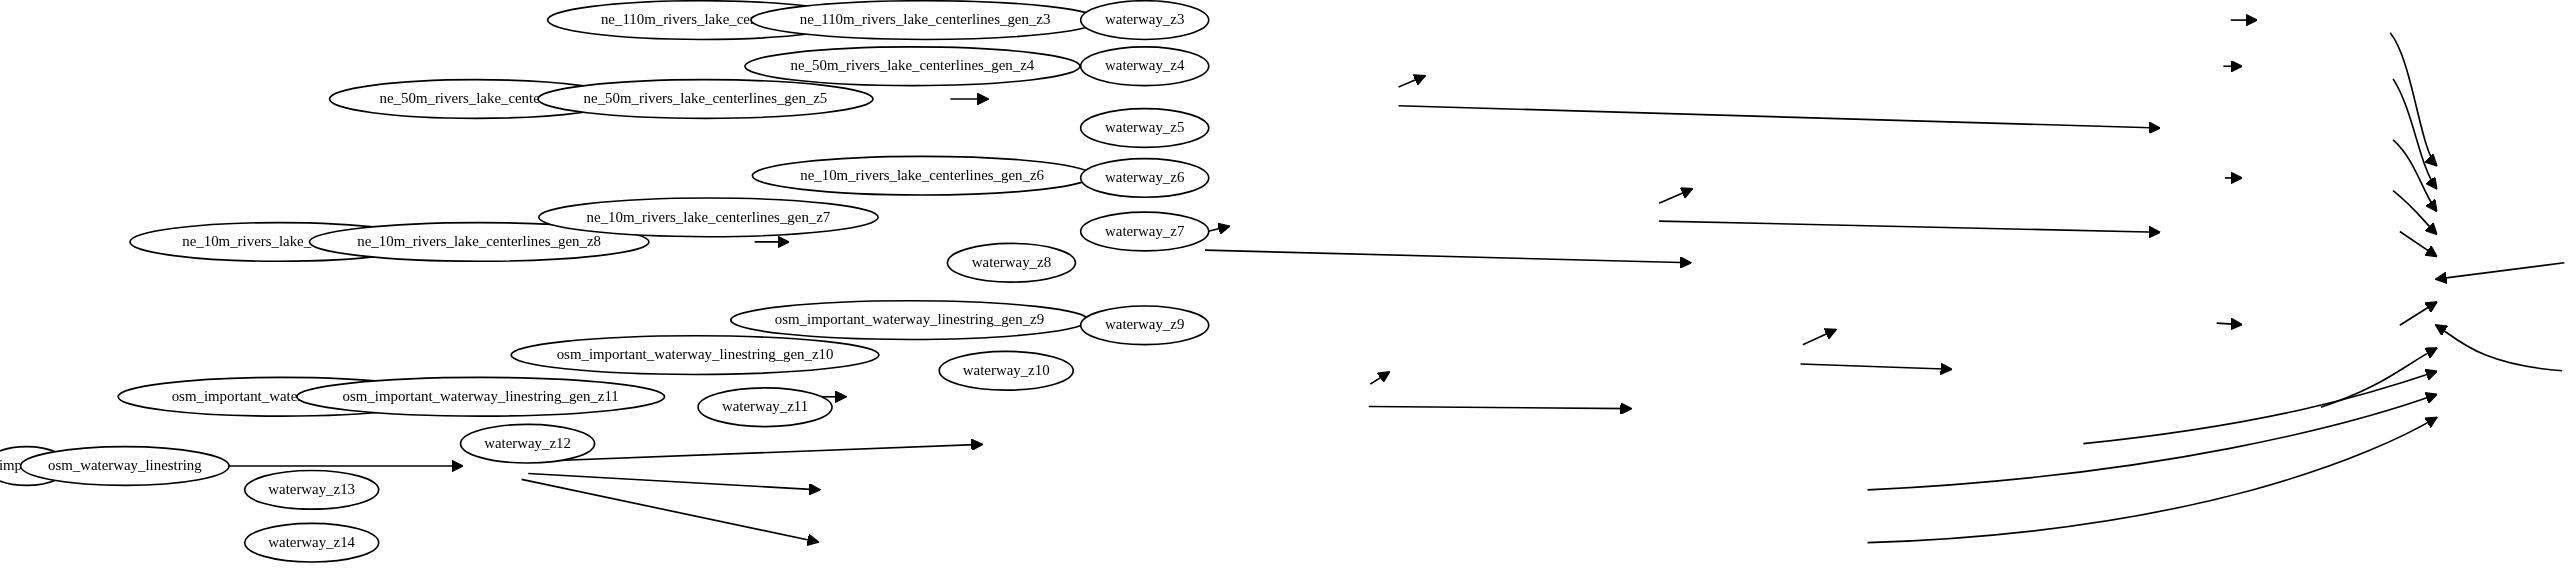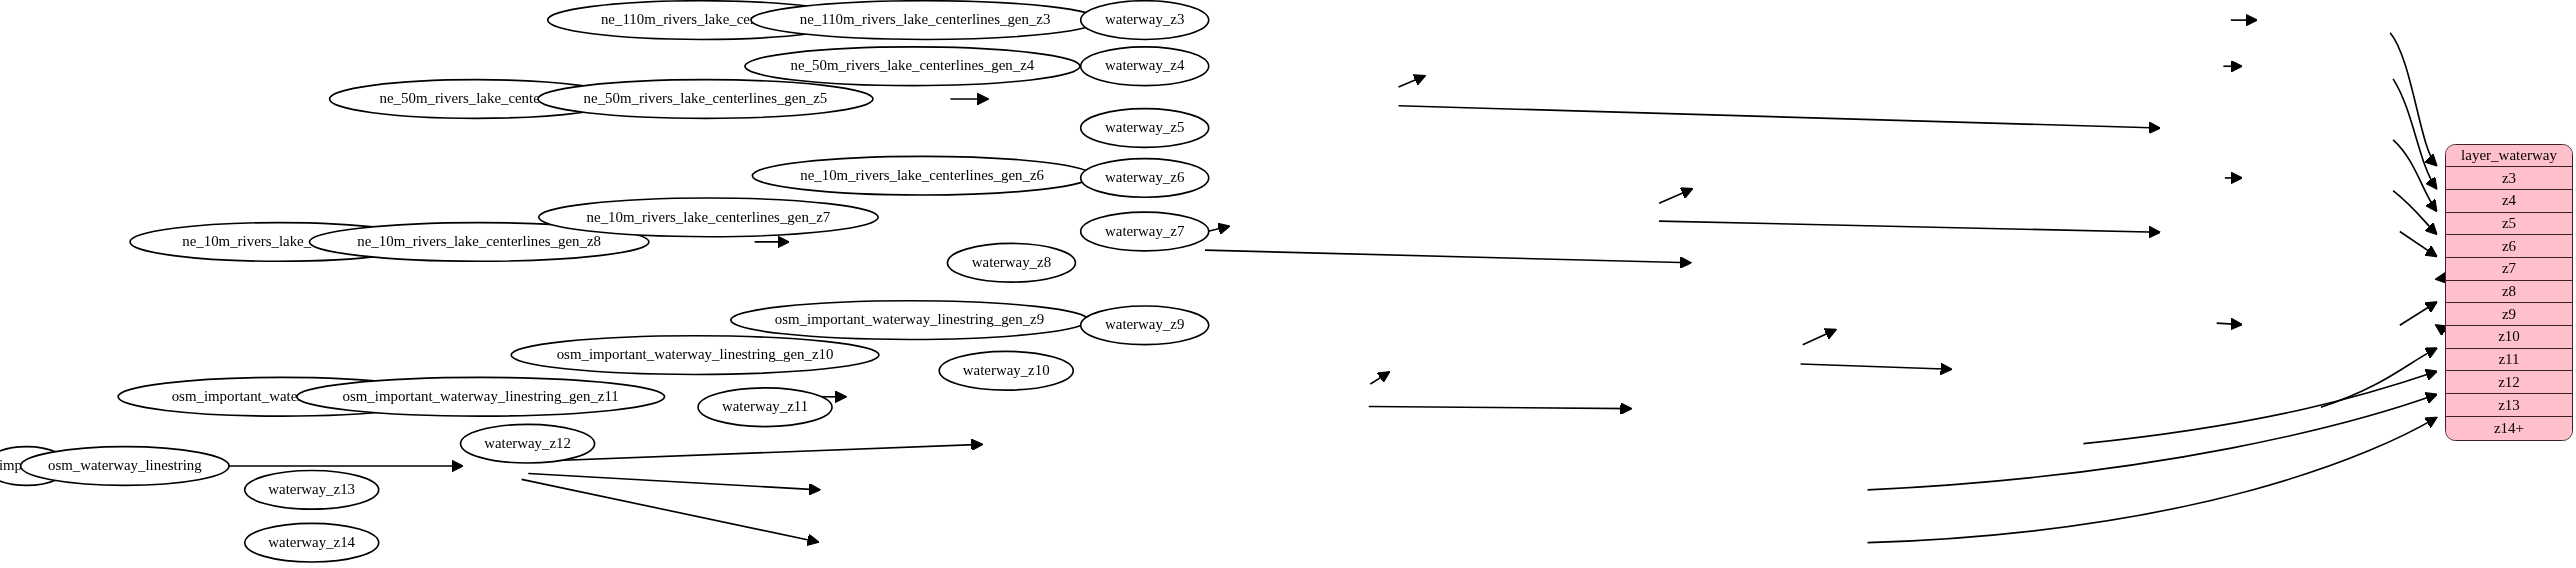--- a/index.html
+++ b/index.html
@@ -225,32 +225,15 @@
           <ellipse cx="418" cy="658" rx="90" ry="26" class="node-ellipse"></ellipse>
           <text x="418" y="659" class="node-label" font-size="20">waterway_z13</text>
         </g>
         <g>
           <ellipse cx="418" cy="729" rx="90" ry="26" class="node-ellipse"></ellipse>
           <text x="418" y="730" class="node-label" font-size="20">waterway_z14</text>
         </g>
       </g>
   </svg>
 
-  <div id="legend-box" style="left: 2445px; top: 144px; width: 128px; height: 297px;">
-    <div class="legend-row legend-title" style="height: 22.3px;">layer_waterway</div>
-    <div id="legend-rows">
-        <div class="legend-row legend-cell" style="height: 22.7px;">z3</div>
-        <div class="legend-row legend-cell" style="height: 22.7px;">z4</div>
-        <div class="legend-row legend-cell" style="height: 22.7px;">z5</div>
-        <div class="legend-row legend-cell" style="height: 22.7px;">z6</div>
-        <div class="legend-row legend-cell" style="height: 22.7px;">z7</div>
-        <div class="legend-row legend-cell" style="height: 22.7px;">z8</div>
-        <div class="legend-row legend-cell" style="height: 22.7px;">z9</div>
-        <div class="legend-row legend-cell" style="height: 22.7px;">z10</div>
-        <div class="legend-row legend-cell" style="height: 22.7px;">z11</div>
-        <div class="legend-row legend-cell" style="height: 22.7px;">z12</div>
-        <div class="legend-row legend-cell" style="height: 22.7px;">z13</div>
-        <div class="legend-row legend-cell" style="height: 22.7px;">z14+</div>
-      </div>
-  </div>
 
 </div>
 
 
 </body></html>

